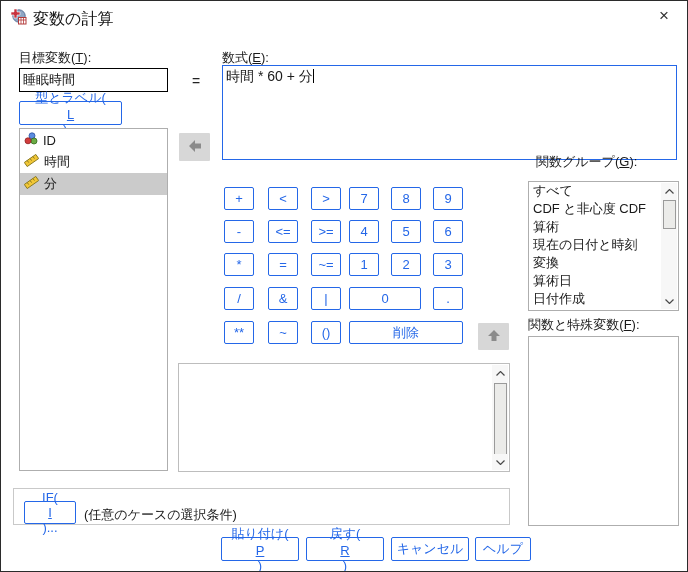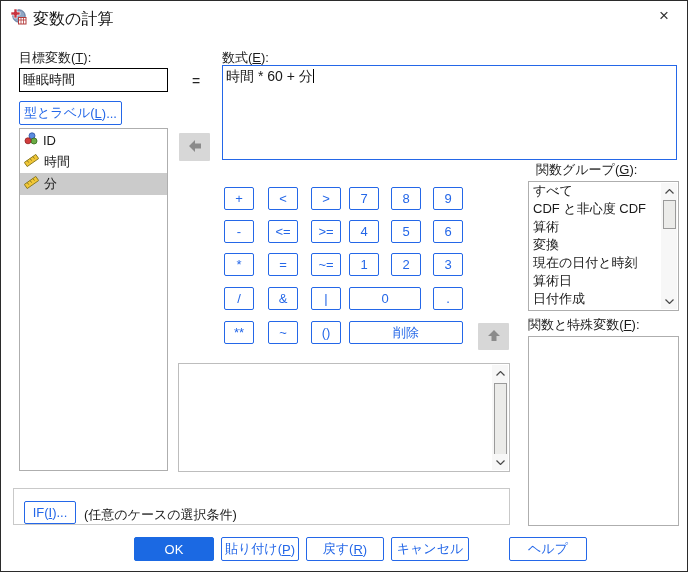--- a/index.html
+++ b/index.html
@@ -16,21 +16,21 @@
     font-size:17px;color:#333;cursor:default;}
   .lbl{font-size:13px;color:#1a1a1a;white-space:nowrap;}
   u{text-decoration:underline;}
   .target-input{left:18px;top:67px;width:149px;height:24px;border:1px solid #000;background:#fff;
     font-family:"Liberation Sans",sans-serif;font-size:13px;padding:0 3px;color:#111;}
   .equals{left:191px;top:72px;font-size:14px;color:#222;}
   .expr-box{left:221px;top:64px;width:455px;height:95px;border:1px solid #2467e8;background:#fff;
     padding:2px 3px;font-size:14px;line-height:17px;}
   .caret{display:inline-block;width:1px;height:14px;background:#000;vertical-align:-2px;}
   .btn-blue{border:1px solid #2467e8;color:#2467e8;background:#fff;border-radius:2px;
-    font-family:"Liberation Sans",sans-serif;font-size:13px;display:flex;align-items:center;justify-content:center;padding:0;}
+    font-family:"Liberation Sans",sans-serif;font-size:13px;display:flex;align-items:center;justify-content:center;padding:0;flex-direction:column;}
   .listbox{background:#fff;border:1px solid #aeaeae;}
   .var-list{left:18px;top:127px;width:149px;height:343px;}
   .var-row{display:flex;align-items:center;height:22px;padding-left:4px;gap:5px;}
   .var-row.selected{background:#cbcbcb;}
   .gray-btn{background:#d7d7d7;border:none;display:flex;align-items:center;justify-content:center;border-radius:1px;}
   .kp{position:absolute;height:23px;border:1px solid #2467e8;color:#2467e8;background:#fff;border-radius:2px;
     font-family:"Liberation Sans",sans-serif;font-size:13px;display:flex;align-items:center;justify-content:center;box-sizing:border-box;padding:0;}
   .desc-box{left:177px;top:362px;width:332px;height:109px;border:1px solid #bdbdbd;background:#fff;}
   .scrollbar{position:absolute;top:1px;bottom:1px;right:1px;width:16px;background:#f7f7f7;}
   .sb-btn{position:absolute;left:0;width:16px;height:16px;display:flex;align-items:center;justify-content:center;background:#f7f7f7;}
@@ -190,30 +190,30 @@
 
   <div class="abs if-box">
     <button class="btn-blue" style="width:52px;height:23px;margin-left:10px;">
       <span>IF(</span>
         <u>I</u>
         <span>)...</span>
     </button>
     <span class="lbl" style="margin-left:8px;">(任意のケースの選択条件)</span>
   </div>
 
-  <div class="abs lbl" style="left:527px;top:160px;padding-left:8px;">
+  <div class="abs lbl" style="left:527px;top:152px;padding-left:8px;">
     <span>関数グループ(</span><u>G</u><span>):</span>
   </div>
   <div class="abs listbox fn-group-list">
     <div style="margin-right:17px;">
       <div class="fn-item">すべて</div>
       <div class="fn-item">CDF と非心度 CDF</div>
       <div class="fn-item">算術</div>
+      <div class="fn-item">現在の日付と時刻</div>
       <div class="fn-item">変換</div>
-      <div class="fn-item">現在の日付と時刻</div>
       <div class="fn-item">算術日</div>
       <div class="fn-item">日付作成</div>
     </div>
     <div class="scrollbar">
       <div class="sb-btn sb-up">
         <svg width="9" height="5" viewBox="0 0 9 5">
             <polyline points="0.5,4.5 4.5,0.5 8.5,4.5" stroke="#4a4a4a" stroke-width="1.2" fill="none"></polyline>
           </svg>
       </div>
       <div class="sb-thumb" style="top:17px;height:27px;"></div>
@@ -223,27 +223,26 @@
           </svg>
       </div>
     </div>
   </div>
 
   <div class="abs lbl" style="left:527px;top:315px;text-align:center;">
     <span>関数と特殊変数(</span><u>F</u><span>):</span>
   </div>
   <div class="abs listbox fn-special-box"></div>
 
-  <button class="footer-btn btn-blue ok-btn" style="left:133px;width:80px;">OK</button>
   <button class="footer-btn btn-blue" style="left:220px;width:78px;">
     <span>貼り付け(</span>
       <u>P</u>
       <span>)</span>
   </button>
   <button class="footer-btn btn-blue" style="left:305px;width:78px;">
     <span>戻す(</span>
       <u>R</u>
       <span>)</span>
   </button>
   <button class="footer-btn btn-blue" style="left:390px;width:78px;">キャンセル</button>
-  <button class="footer-btn btn-blue" style="left:474px;width:78px;margin-left:34px;">ヘルプ</button>
+  <button class="footer-btn btn-blue" style="left:474px;width:56px;">ヘルプ</button>
 
 </div>
 
 </body></html>

